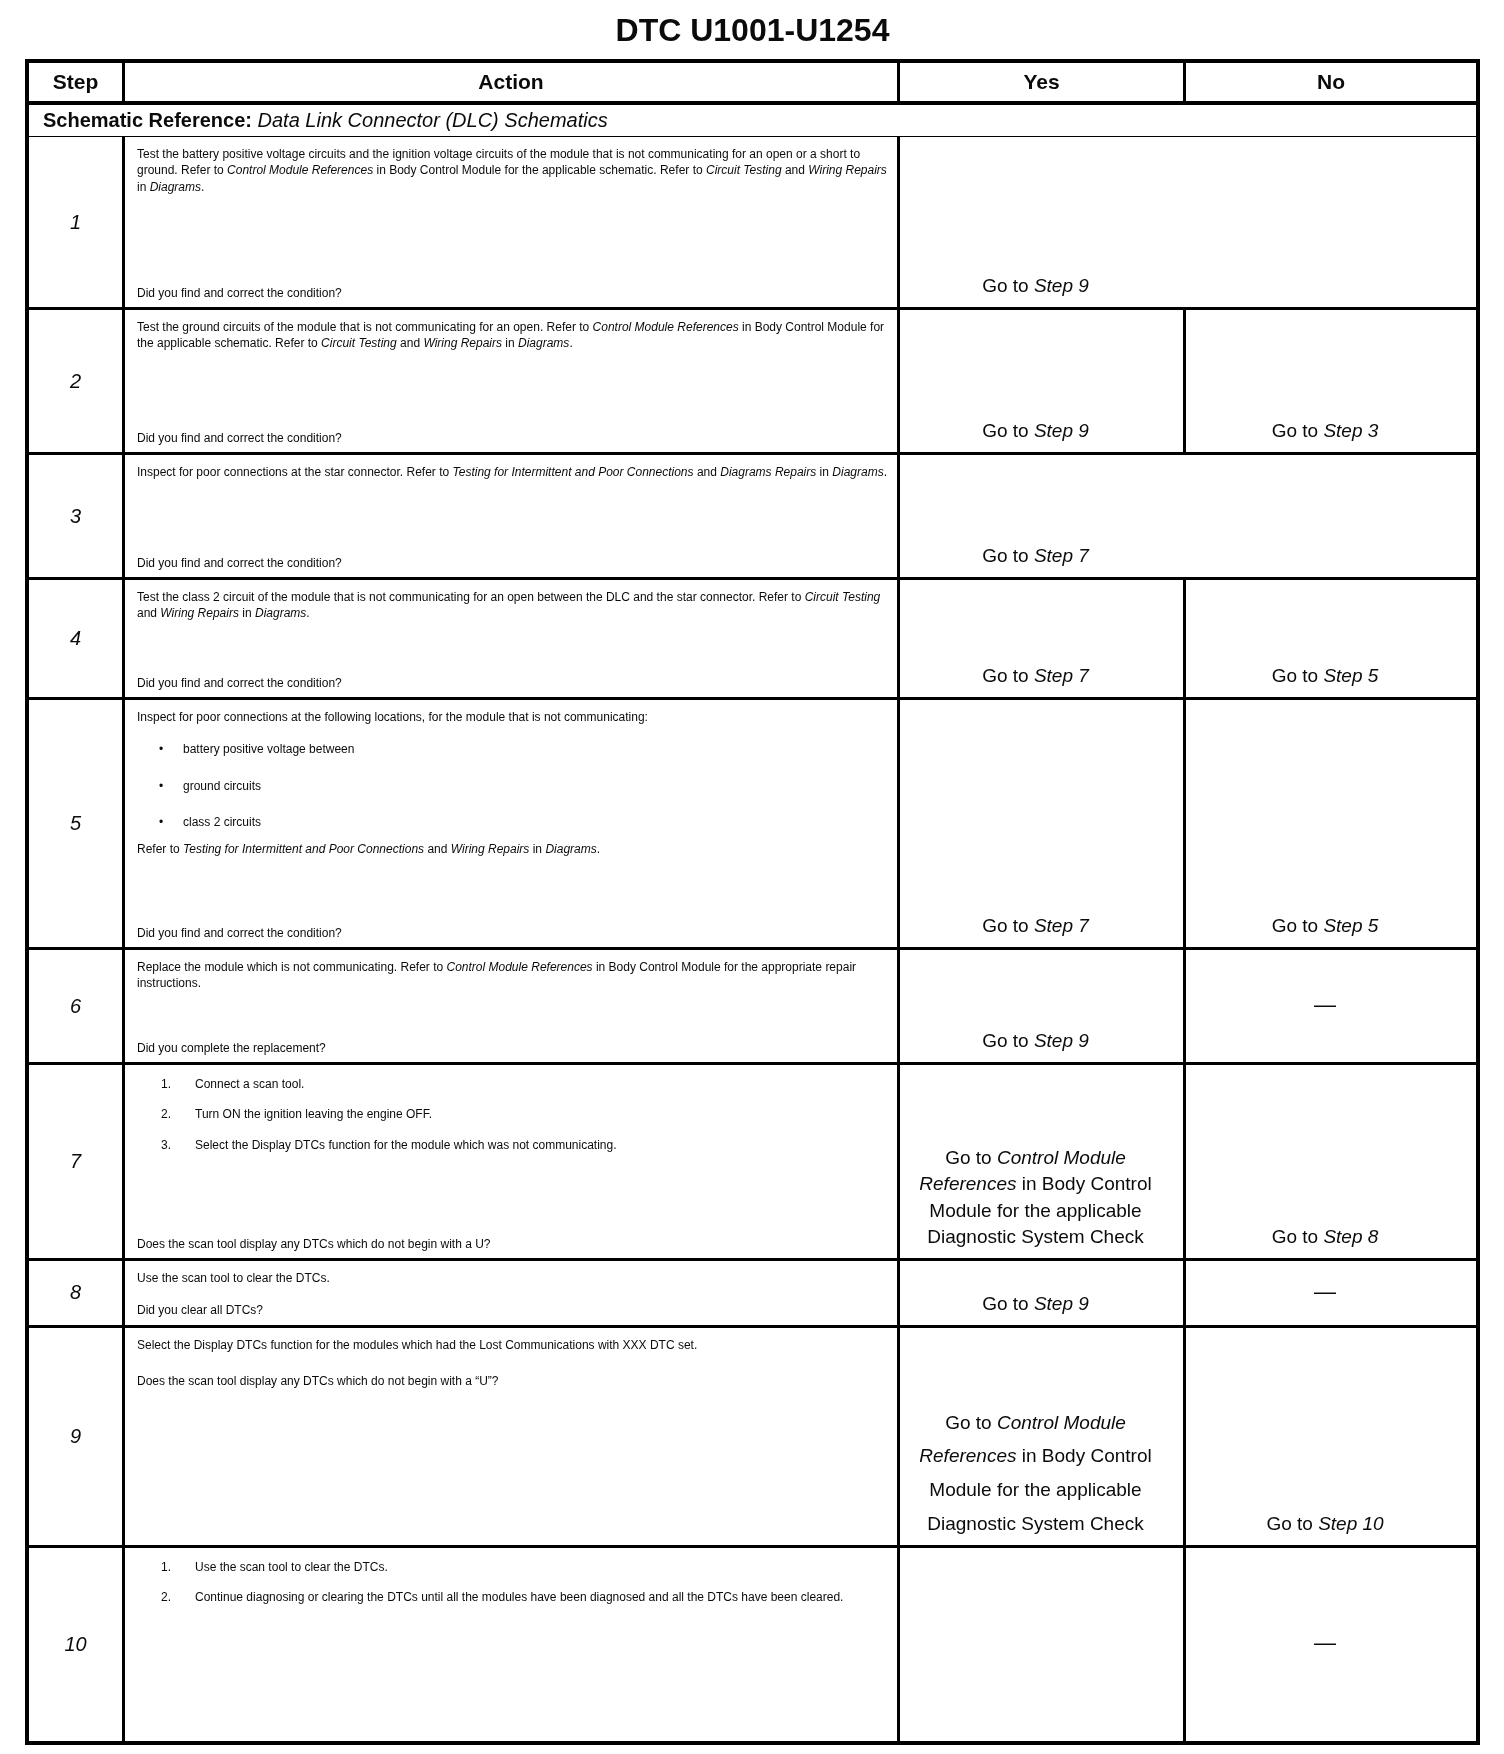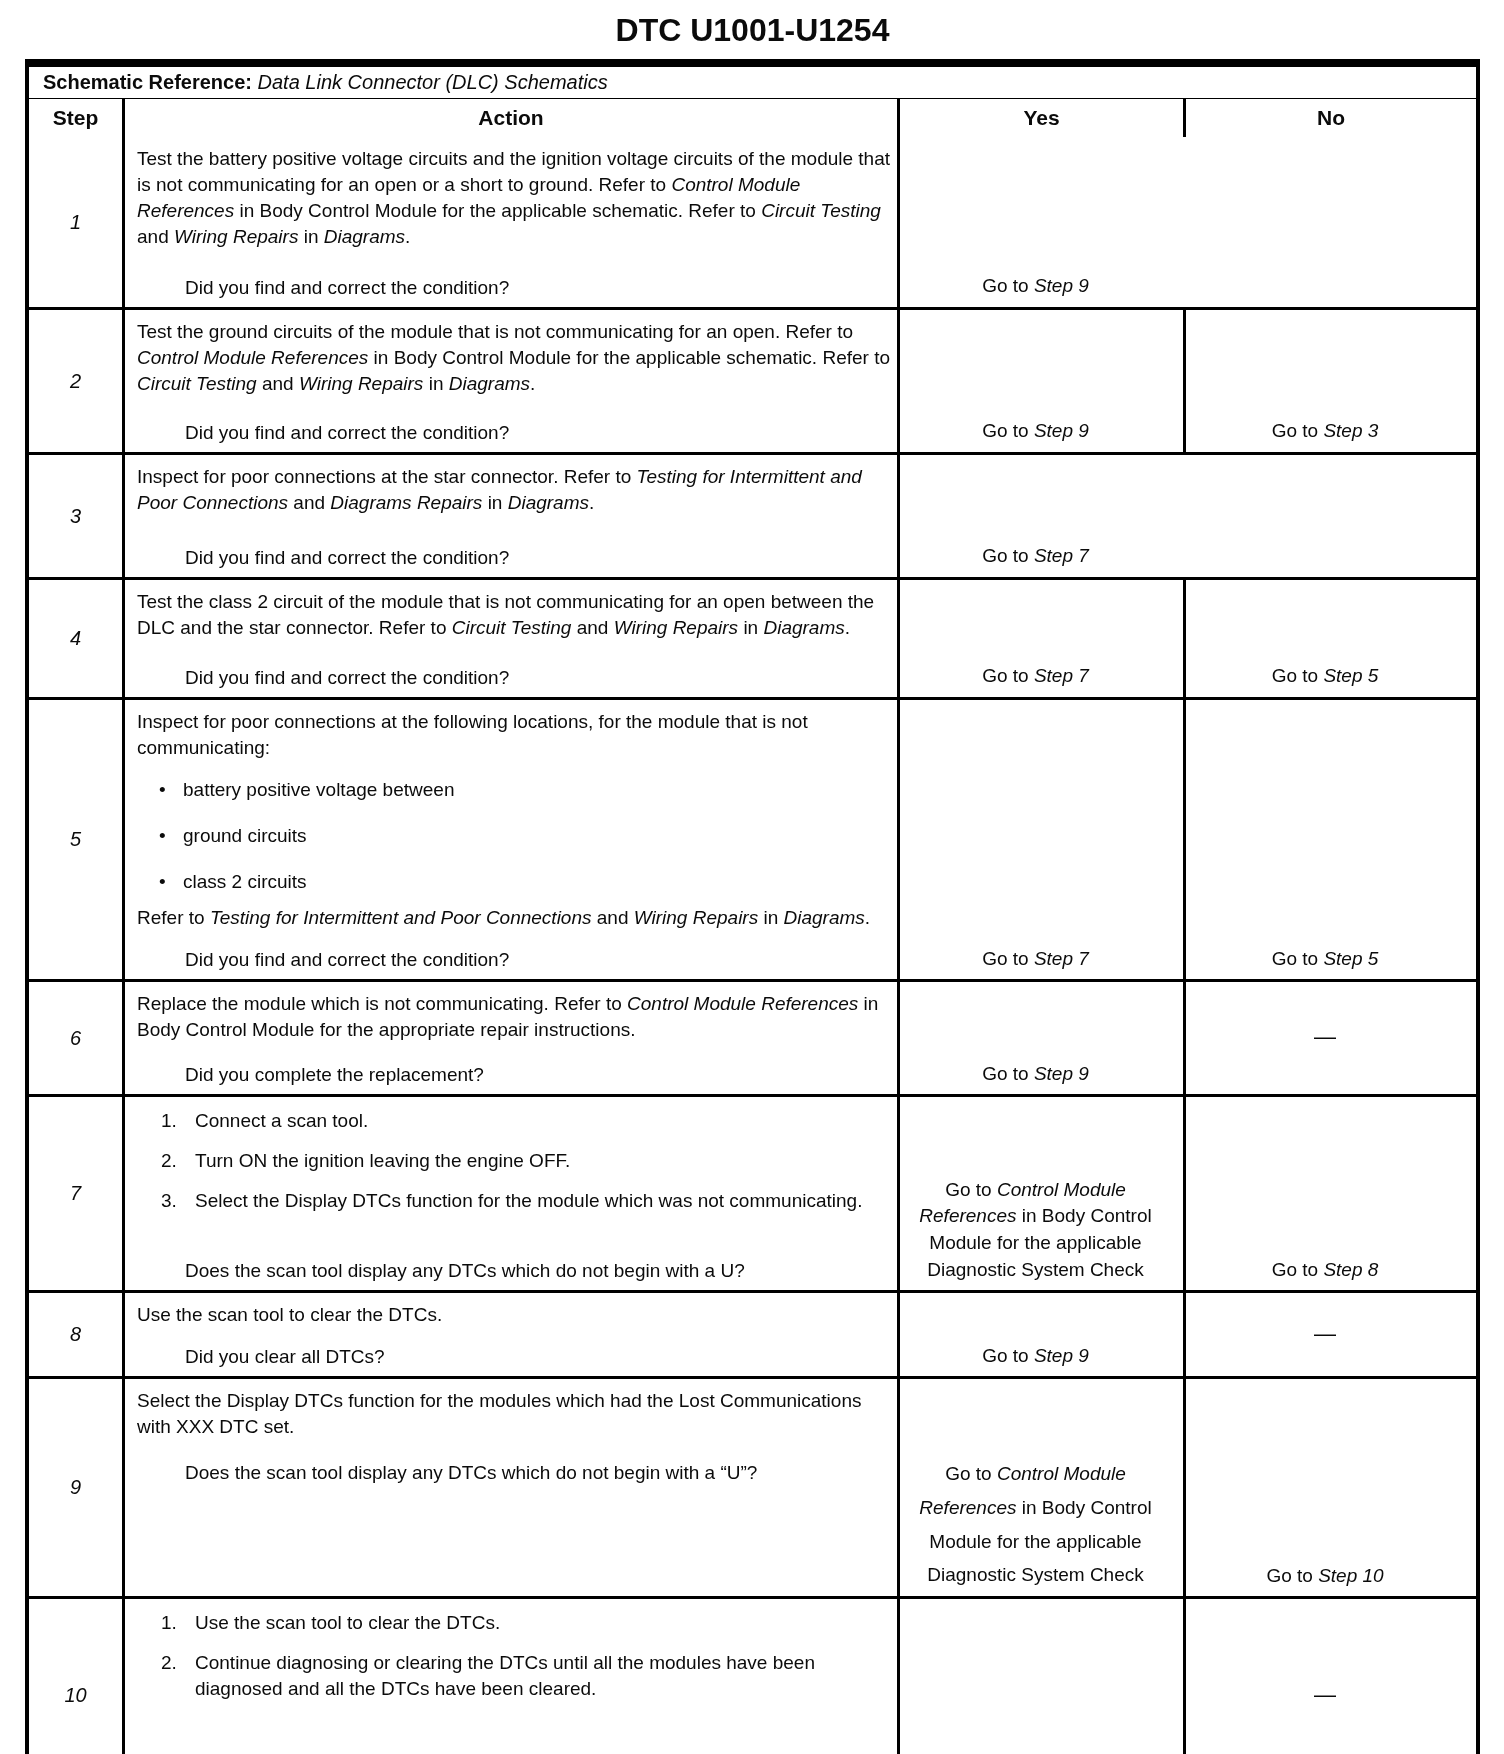--- a/index.html
+++ b/index.html
@@ -55,37 +55,37 @@
   }
   .cell:first-child{border-left:none;}
   .step-cell{
     display:flex;align-items:center;justify-content:center;
     font-size:20px;
     font-style:italic;
   }
   .action-cell{
     display:flex;flex-direction:column;
     padding:7px 4px 6px 12px;
-    font-size:19px;
+    font-size:12px;
     line-height:1.37;
   }
   .para{margin:0 0 6px 0;}
   .para:first-child{margin-top:2px;}
   .bullet-line{
     display:flex;
     margin:10px 0 10px 22px;
   }
   .bullet-marker{width:24px;flex:0 0 24px;}
   .num-line{
     display:flex;
     margin:4px 0 10px 18px;
   }
   .num-marker{width:40px;flex:0 0 40px;text-align:left;padding-left:6px;box-sizing:border-box;}
   .num-text{flex:1;}
-  .question{margin-top:auto;padding-top:10px;margin-left:48px;}
+  .question{margin-top:auto;padding-top:10px;}
   .question.q-top{margin-top:0;padding-top:14px;}
   .yn-cell{
     display:flex;flex-direction:column;
     align-items:center;
     justify-content:flex-end;
     text-align:center;
     font-size:19px;
     line-height:1.4;
     padding:6px 28px 7px 16px;
   }
@@ -95,33 +95,33 @@
   .it{font-style:italic;}
   .filler{flex:1;}
 </style>
 </head>
 <body>
 
 <div class="page">
   <div class="doc-title">DTC U1001-U1254</div>
 
   <div class="diag-table">
-    <div class="t-row schem-row">
-      <span class="schem-label">Schematic Reference:</span>
-      <span> </span>
-      <span class="schem-value">Data Link Connector (DLC) Schematics</span>
-    </div>
-
     <div class="t-row header-row">
       <div class="cell">Step</div>
       <div class="cell">Action</div>
       <div class="cell">Yes</div>
       <div class="cell">No</div>
     </div>
 
+    <div class="t-row schem-row">
+      <span class="schem-label">Schematic Reference:</span>
+      <span> </span>
+      <span class="schem-value">Data Link Connector (DLC) Schematics</span>
+    </div>
+
     <div>
         <div class="t-row" style="min-height: 170px;">
           <div class="cell step-cell">
             <span>1</span>
           </div>
           <div class="cell action-cell">
             <div class="para"><span>Test the battery positive voltage circuits and the ignition voltage circuits of the module that is not communicating for an open or a short to ground. Refer to </span><span class="it">Control Module References</span><span> in Body Control Module for the applicable schematic. Refer to </span><span class="it">Circuit Testing</span><span> and </span><span class="it">Wiring Repairs</span><span> in </span><span class="it">Diagrams</span><span>.</span></div>
             <div class="question"><span>Did you find and correct the condition?</span></div>
           </div>
           <div class="cell yn-cell">

